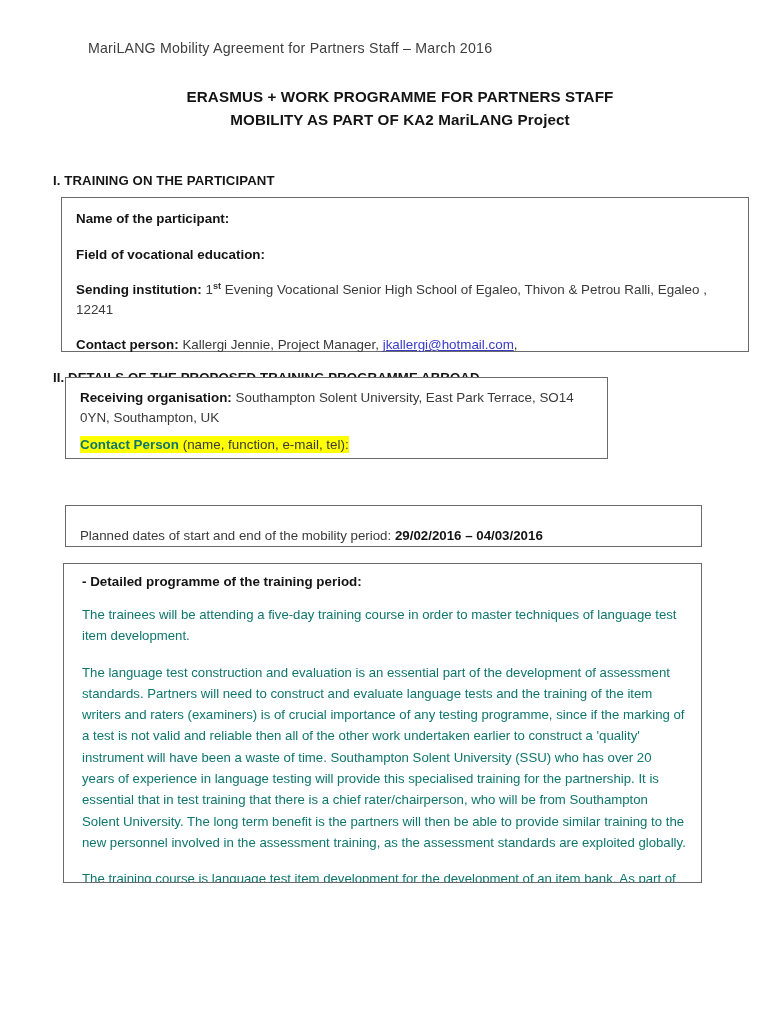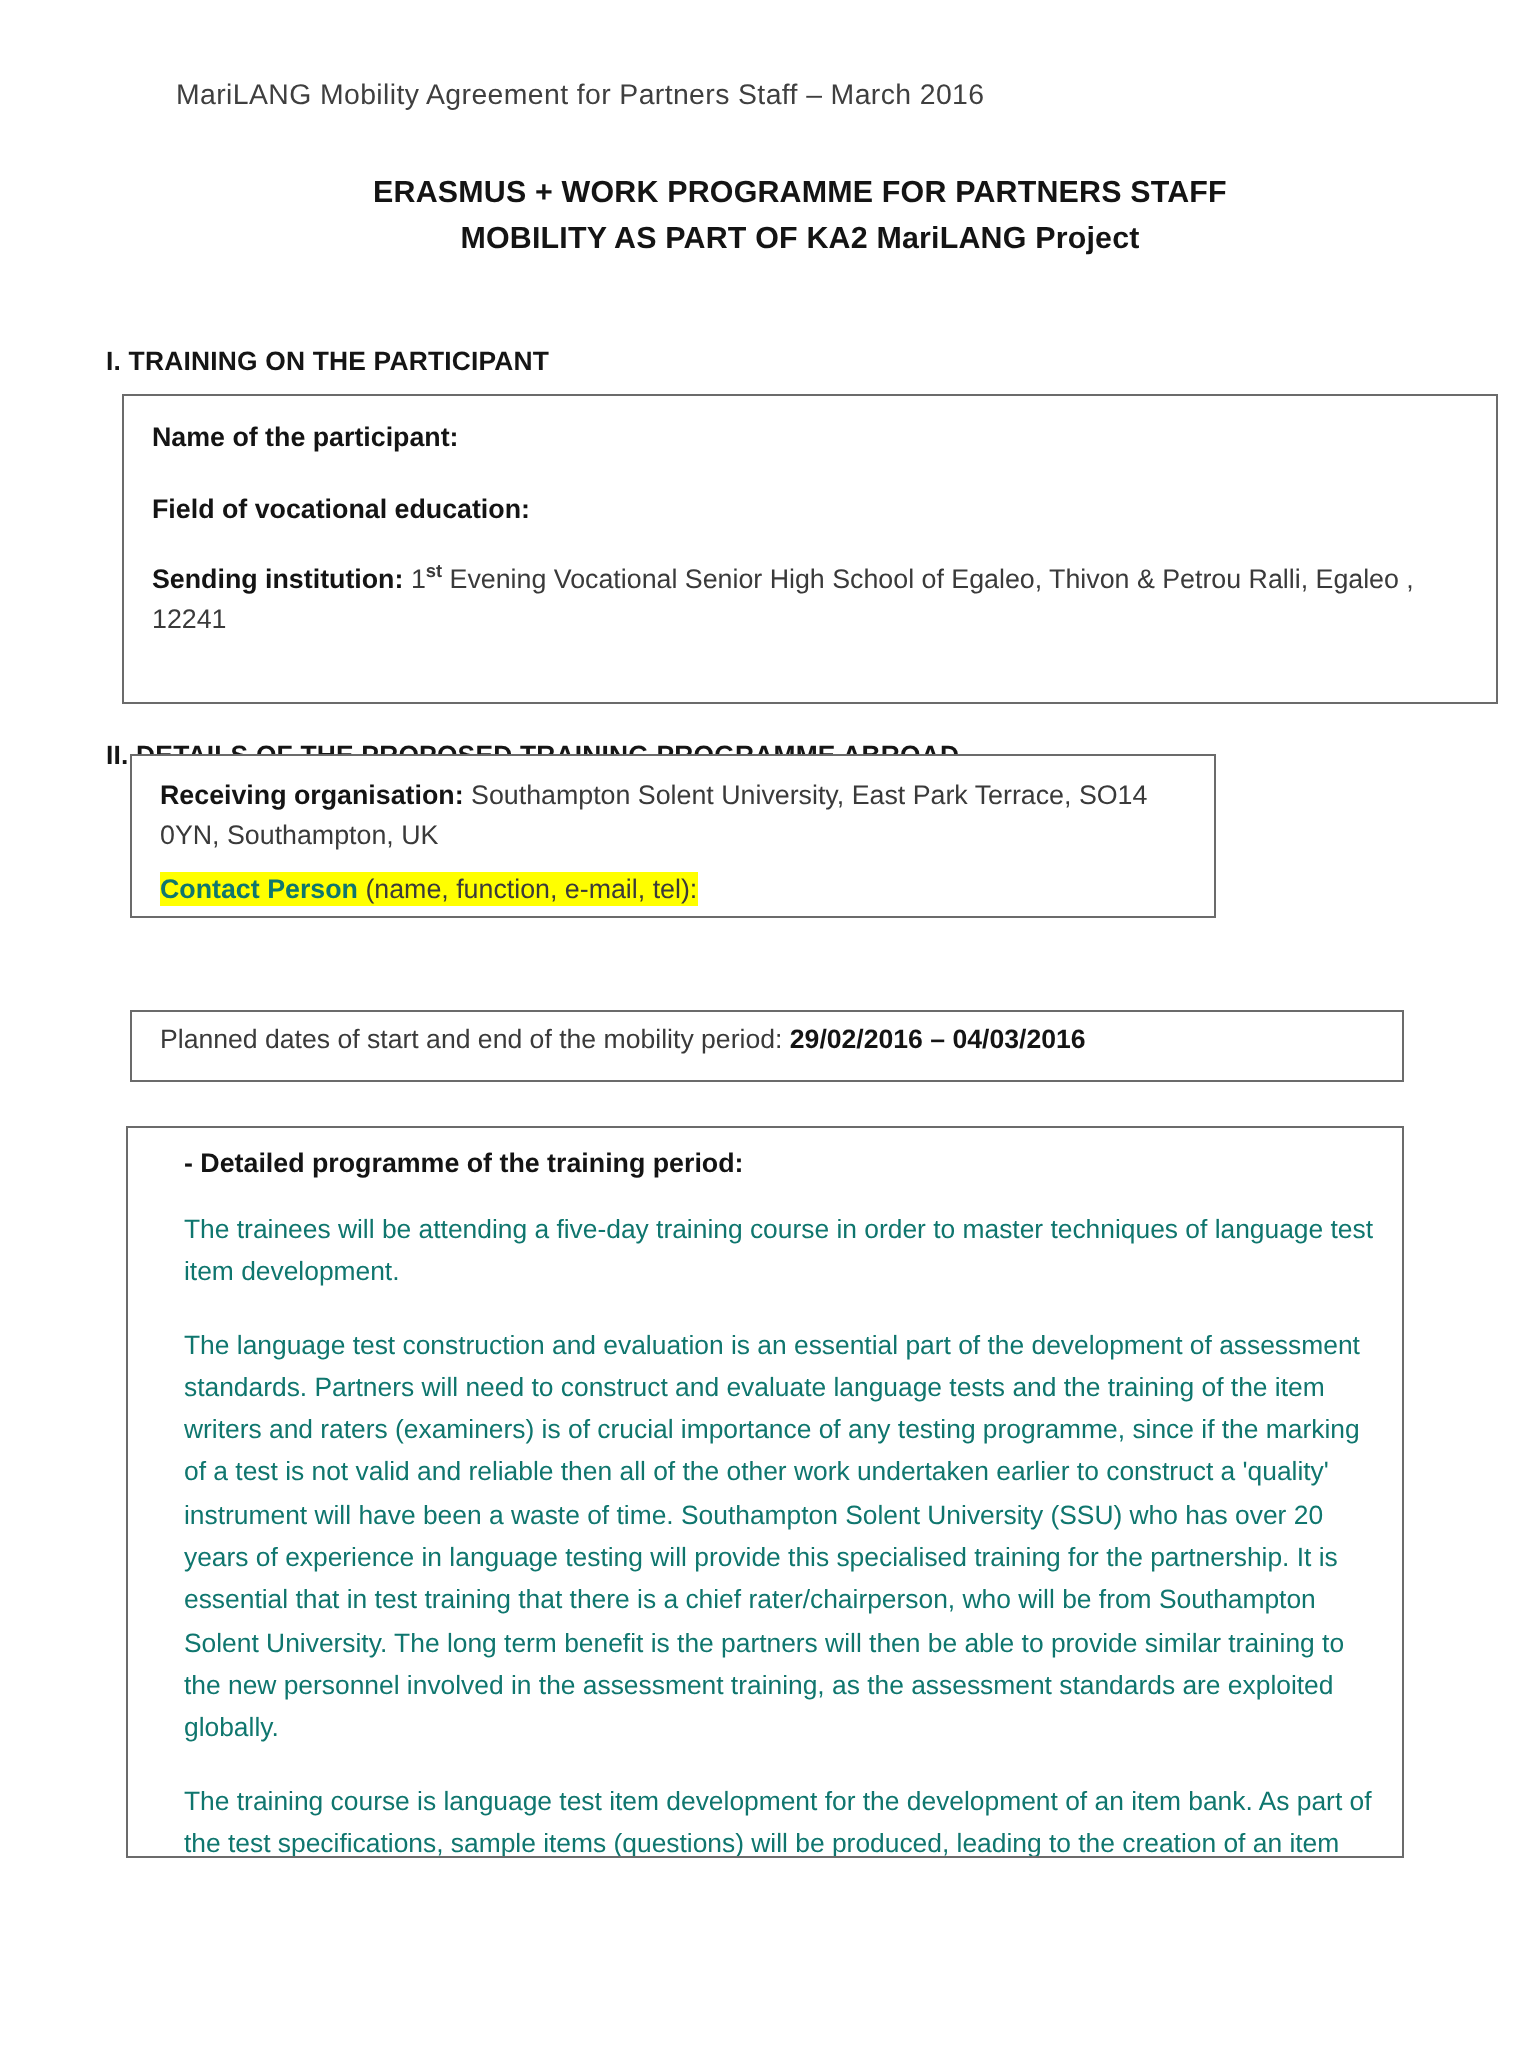--- a/index.html
+++ b/index.html
@@ -74,26 +74,26 @@
     padding: 11px 14px 8px 14px;
   }
   #receiving-box {
     left: 65px; top: 377px;
     width: 543px; height: 82px;
     padding: 10px 14px 6px 14px;
   }
   #dates-box {
     left: 65px; top: 505px;
     width: 637px; height: 36px;
-    padding: 4px 14px;
+    padding: 20px 14px;
   }
   #programme-box {
     left: 63px; top: 563px;
-    width: 639px; height: 366px;
-    padding: 10px 14px 0 28px;
+    width: 639px; height: 320px;
+    padding: 10px 14px 0 18px;
     overflow: hidden;
   }
 
   .field-line {
     font-size: 13.4px;
     line-height: 19.5px;
     margin: 0 0 16px 0;
     color: #3a3a3a;
   }
   .field-line:last-child { margin-bottom: 0; }
@@ -163,20 +163,25 @@
     <p class="field-line">
       <span class="field-label">Name of the participant:</span>
     </p>
     <p class="field-line">
       <span class="field-label">Field of vocational education:</span>
     </p>
     <p class="field-line">
       <span class="field-label">Sending institution:</span>
       <span>1</span><sup>st</sup><span> Evening Vocational Senior High School of Egaleo, Thivon &amp; Petrou Ralli, Egaleo , 12241</span>
     </p>
+    <p class="field-line">
+      <span class="field-label">Contact person:</span>
+      <span>Kallergi Jennie, Project Manager,</span>
+      <a class="email-link" href="#">jkallergi@hotmail.com</a><span>,</span>
+    </p>
   </div>
 
   <div class="section-heading" id="sec2-heading">II. DETAILS OF THE PROPOSED TRAINING PROGRAMME ABROAD</div>
 
   <div class="box" id="receiving-box">
     <p class="tight-line">
       <span class="field-label">Receiving organisation:</span>
       <span>Southampton Solent University, East Park Terrace, SO14 0YN, Southampton, UK</span>
     </p>
     <p class="tight-line">

